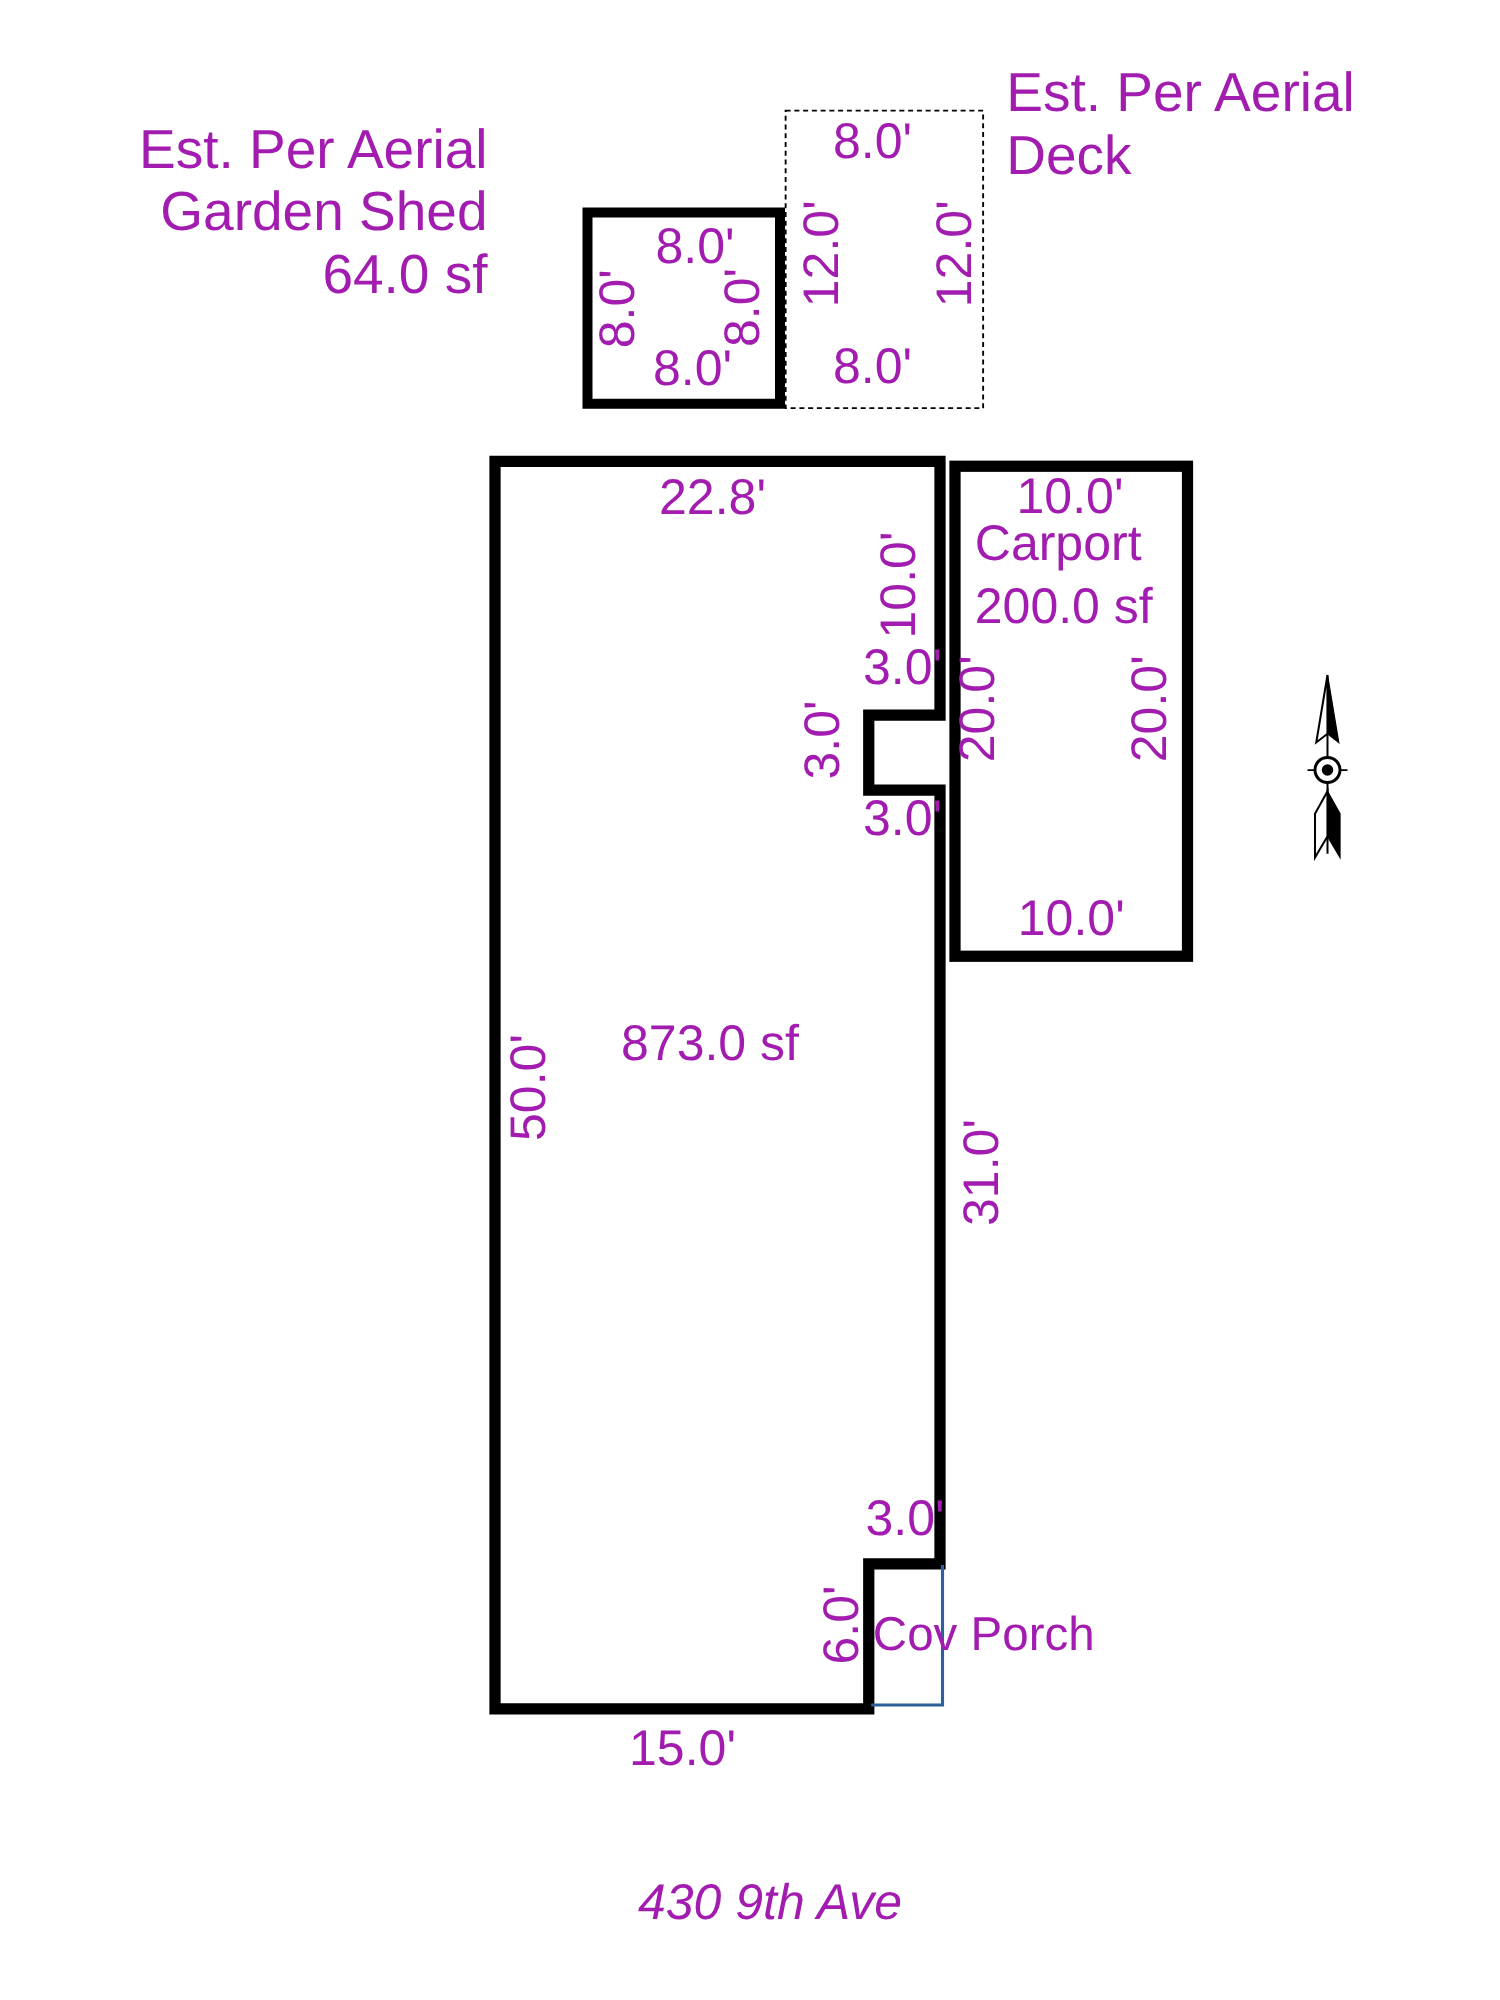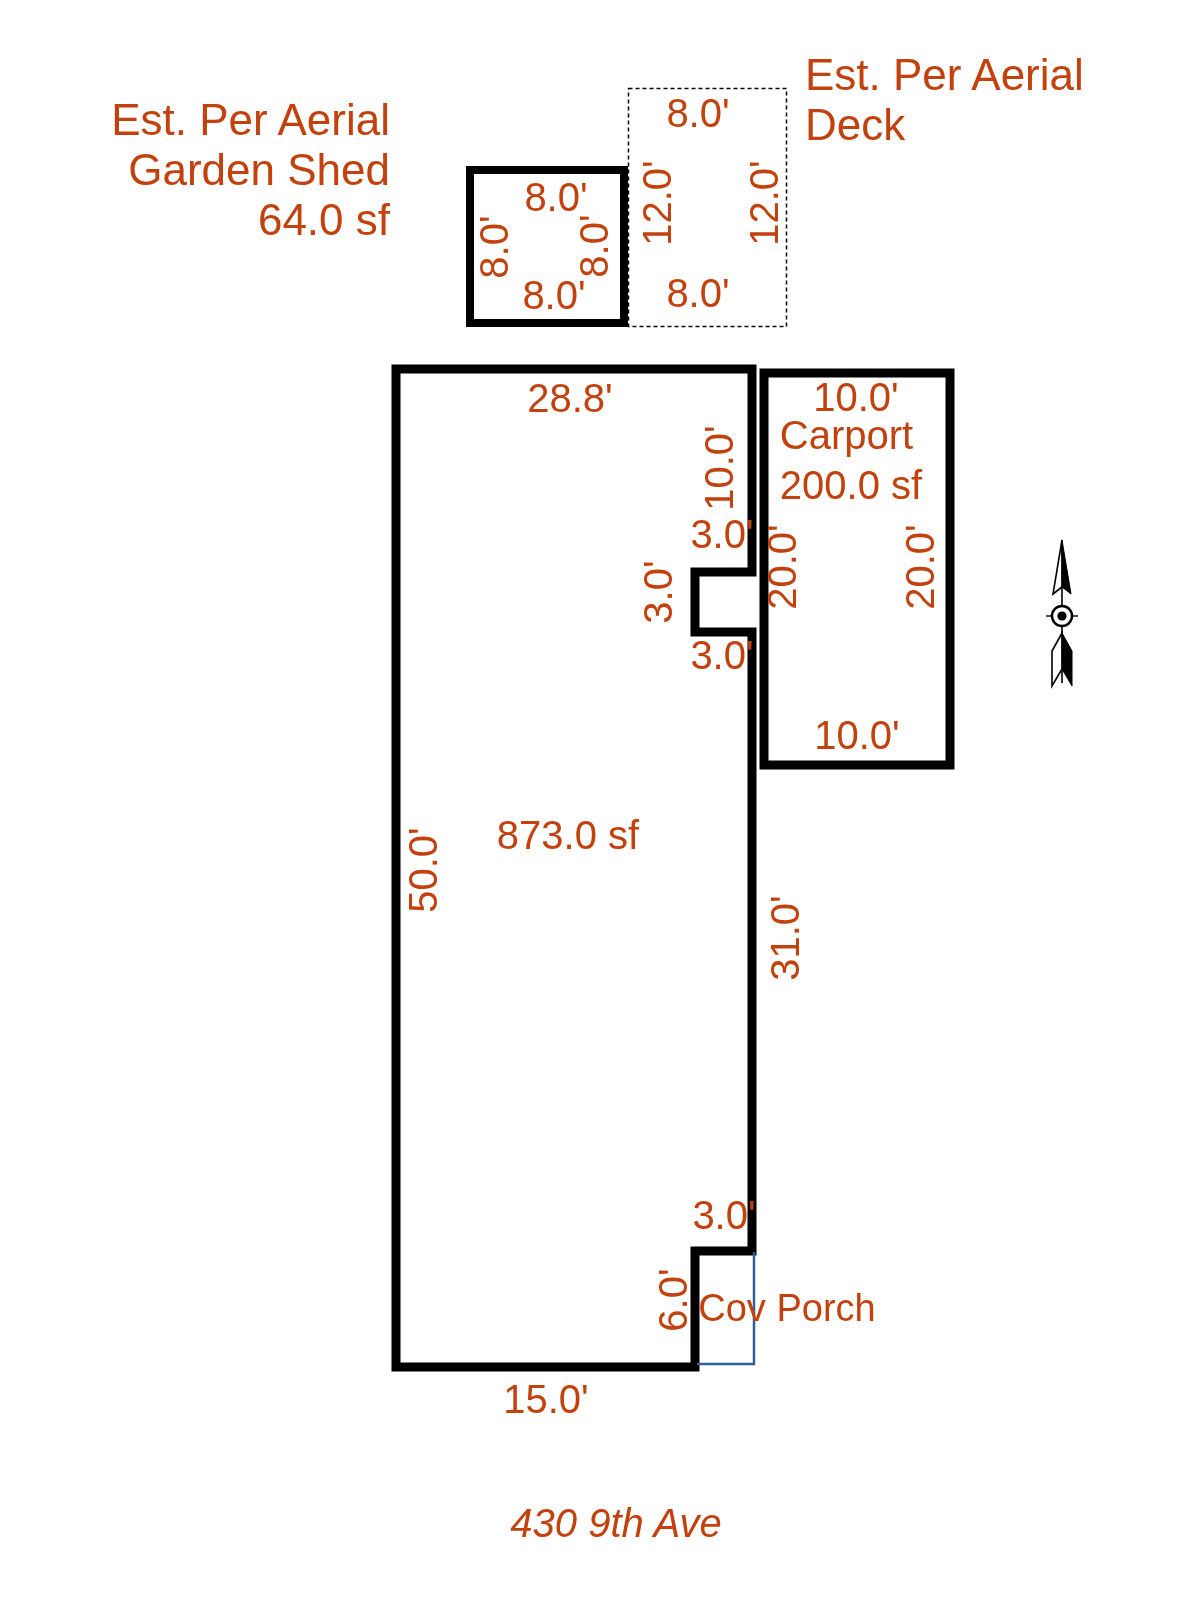--- a/index.html
+++ b/index.html
@@ -1,21 +1,21 @@
 <!DOCTYPE html>
 <html><head>
 <meta charset="utf-8">
 <style>
   html,body{margin:0;padding:0;background:#ffffff;}
   #sketch{
     position:relative;
     width:1200px;height:1600px;
     background:#ffffff;
     font-family:"Liberation Sans", sans-serif;
-    color:#c2410c;
+    color:#a21caf;
     overflow:hidden;
   }
   #plan-svg{position:absolute;left:0;top:0;z-index:1;}
   .lbl{position:absolute;z-index:2;white-space:nowrap;}
   .dim{
     position:absolute;z-index:2;white-space:nowrap;
     font-size:40px;line-height:40px;
     transform:translate(-50%,-50%);
   }
   .rot{transform:translate(-50%,-50%) rotate(-90deg);}
@@ -75,21 +75,21 @@
   <div class="dim" style="left:556px;top:197px">8.0'</div>
   <div class="dim rot" style="left:494px;top:247px">8.0'</div>
   <div class="dim rot" style="left:594px;top:246px">8.0'</div>
   <div class="dim" style="left:554px;top:295px">8.0'</div>
 
   <div class="dim" style="left:698px;top:113px">8.0'</div>
   <div class="dim rot" style="left:657px;top:203px">12.0'</div>
   <div class="dim rot" style="left:764px;top:203px">12.0'</div>
   <div class="dim" style="left:698px;top:293px">8.0'</div>
 
-  <div class="dim" style="left:570px;top:398px">28.8'</div>
+  <div class="dim" style="left:570px;top:398px">22.8'</div>
   <div class="dim rot" style="left:719px;top:468px">10.0'</div>
   <div class="dim" style="left:722px;top:534px">3.0'</div>
   <div class="dim rot" style="left:658px;top:592px">3.0'</div>
   <div class="dim" style="left:722px;top:655px">3.0'</div>
   <div class="dim rot" style="left:423px;top:870px">50.0'</div>
   <div class="dim rot" style="left:785px;top:938px">31.0'</div>
   <div class="dim" style="left:546px;top:1399px">15.0'</div>
 
   <div class="lbl area-block ff-block">
     <div>873.0 sf</div>

